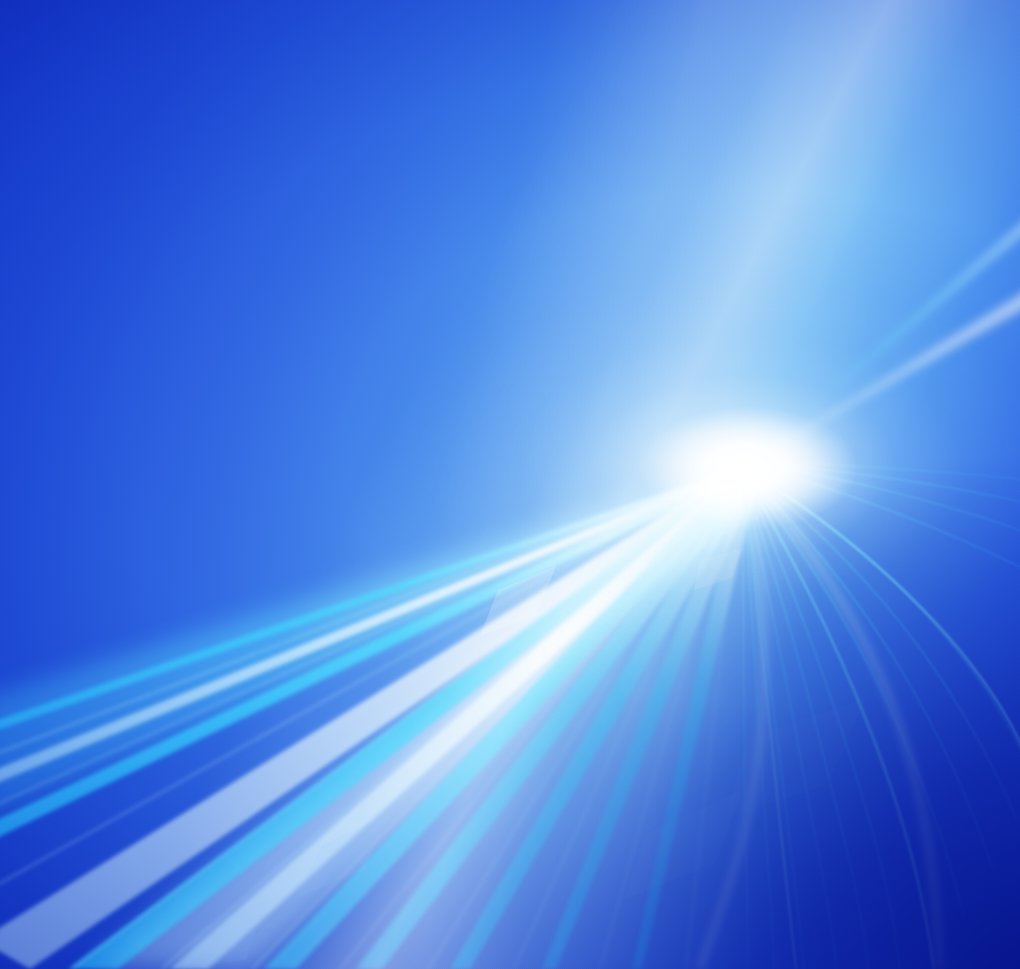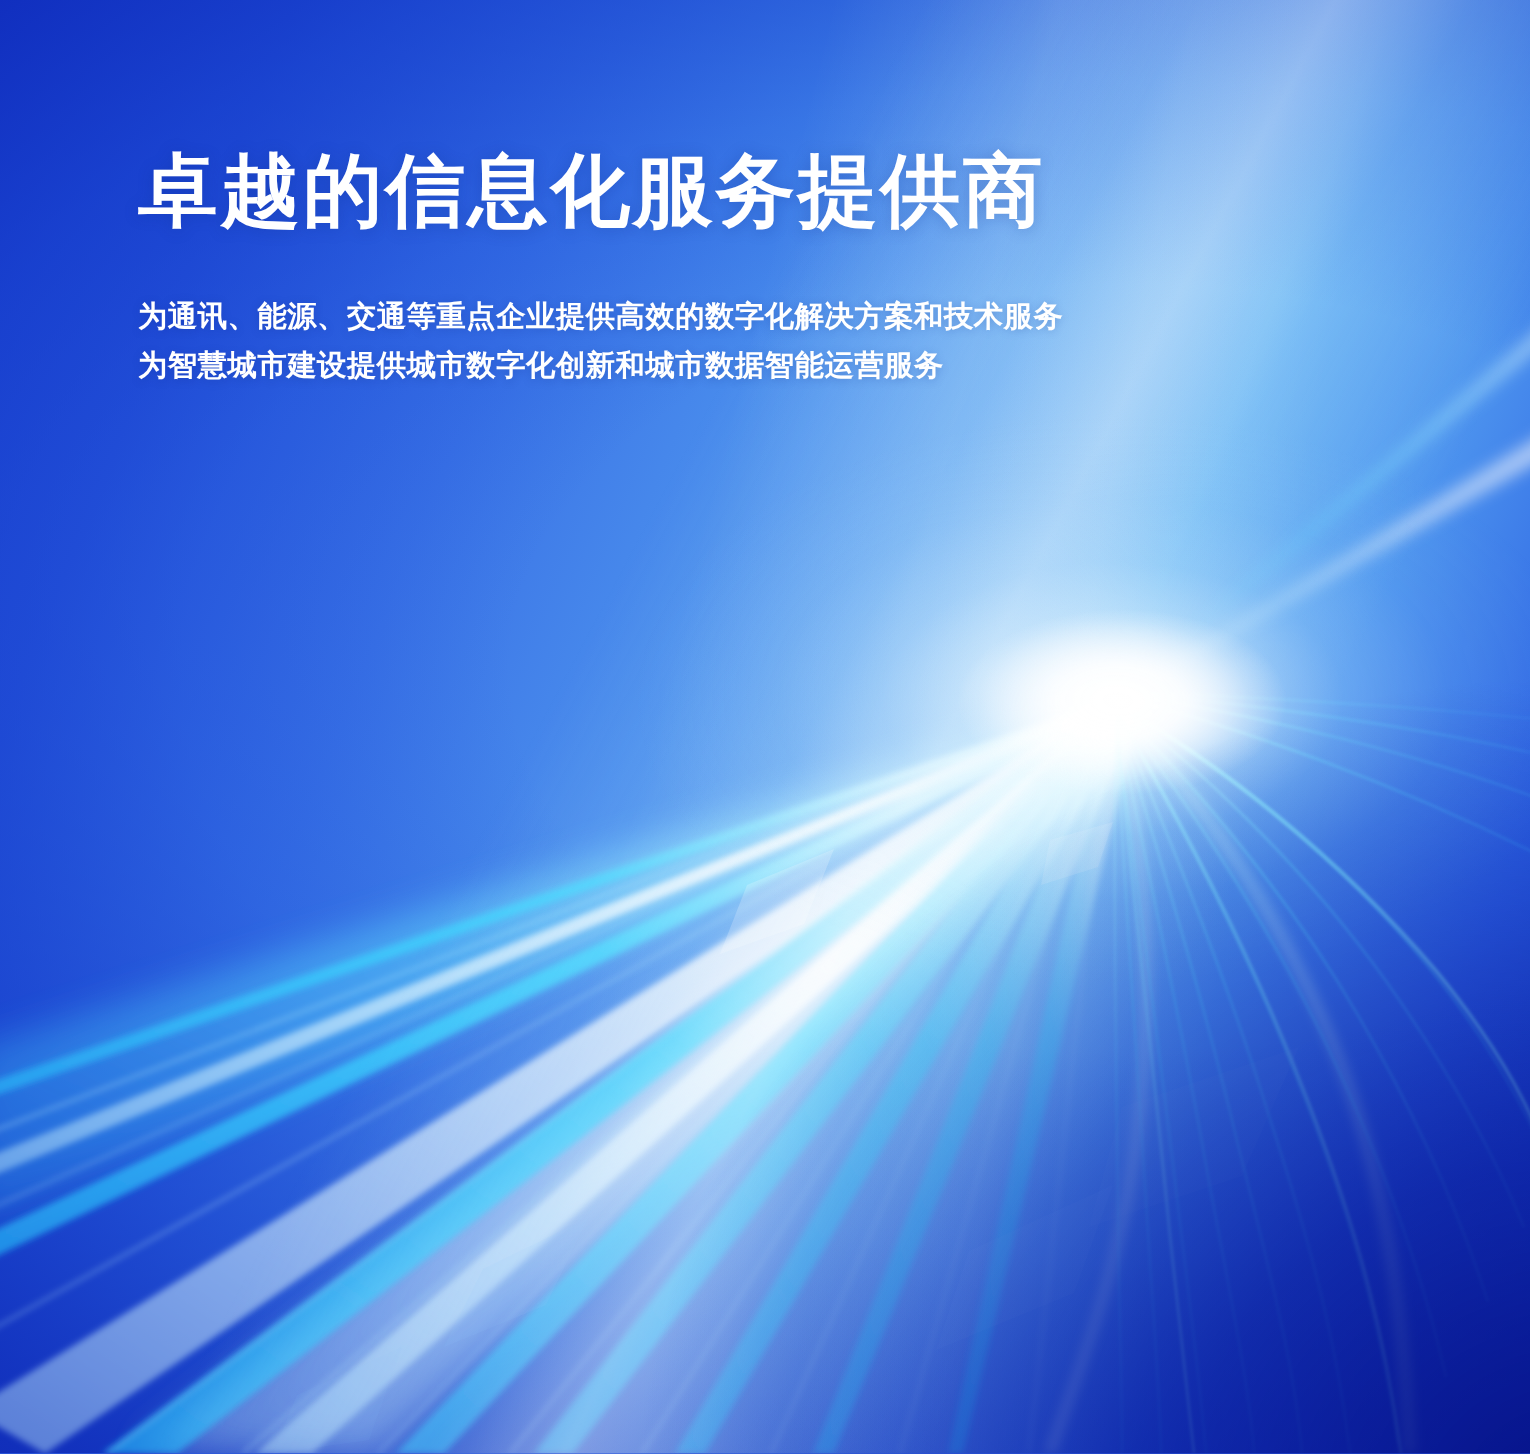--- a/index.html
+++ b/index.html
@@ -267,21 +267,14 @@
       <polygon points="198,930 268,898 246,960 182,969" fill="#86c4ff" opacity=".22"></polygon>
       <polygon points="700,560 742,548 732,578 694,590" fill="#ffffff" opacity=".55"></polygon>
     </g>
   </svg>
 
   <div class="layer" id="bg-haze"></div>
   <div class="layer" id="bg-hotspot"></div>
   <div class="layer" id="bg-hotspot2"></div>
   <div class="layer" id="bg-corner"></div>
 
-  <div id="copy">
-    <div id="headline">卓越的信息化服务提供商</div>
-    <div id="subcopy">
-      <div class="subline">为通讯、能源、交通等重点企业提供高效的数字化解决方案和技术服务</div>
-      <div class="subline">为智慧城市建设提供城市数字化创新和城市数据智能运营服务</div>
-    </div>
-  </div>
 
 </div>
 
 </body></html>

